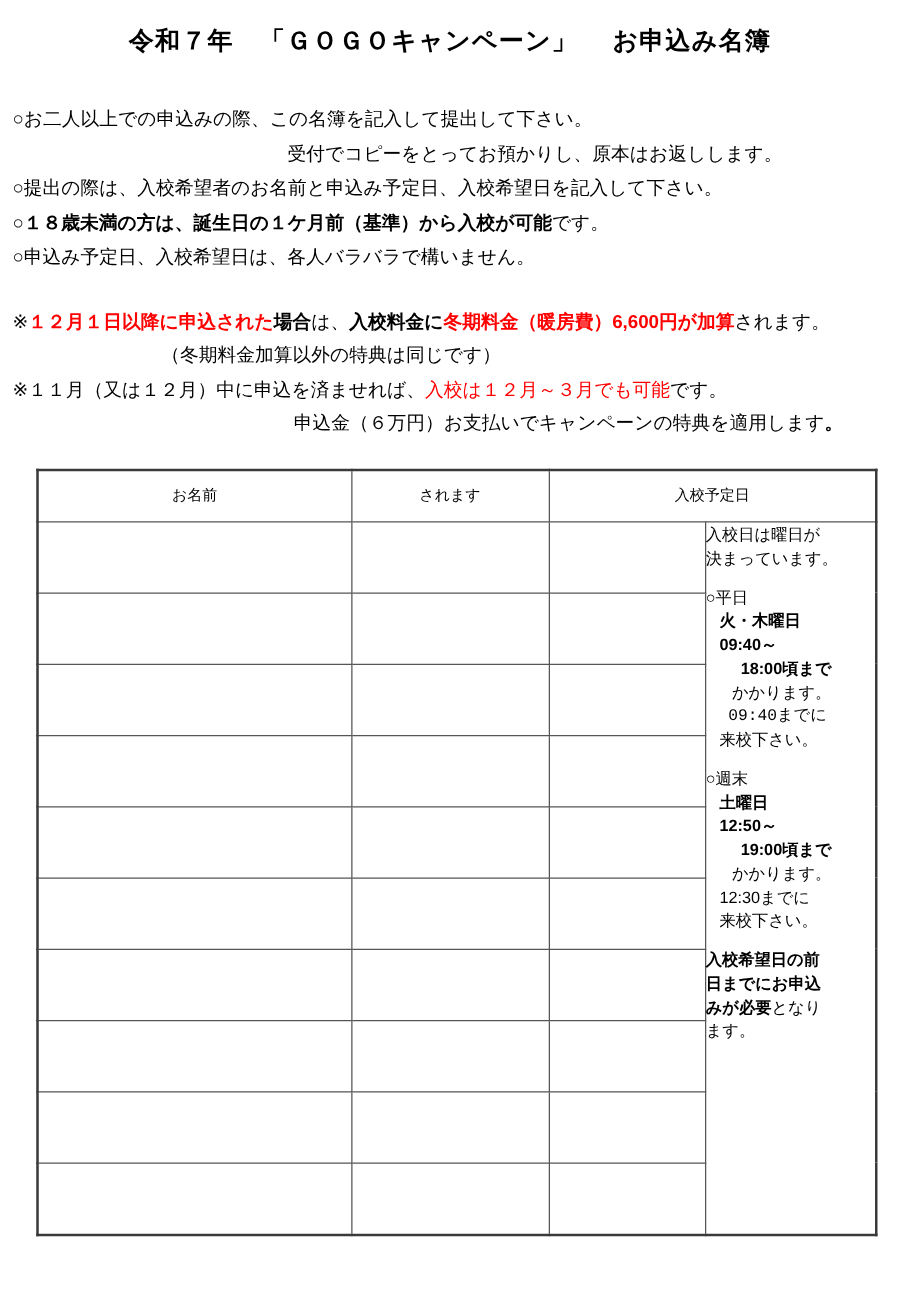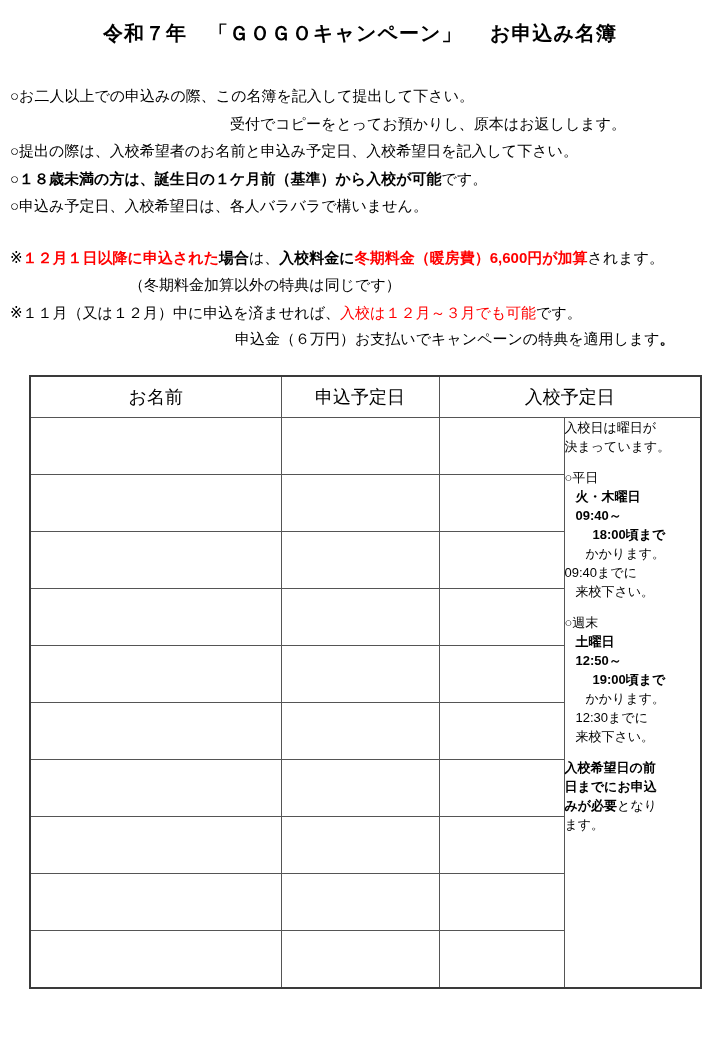--- a/index.html
+++ b/index.html
@@ -19,21 +19,21 @@
   .bold{font-weight:bold;}
   .red{color:var(--accent-red,#ff0000);}
   table.roster{
     margin:21px 0 0 29px;border-collapse:collapse;table-layout:fixed;
     width:671px;border:2px solid #3a3a3a;
   }
   table.roster th, table.roster td{
     border:1px solid #555;padding:0;
   }
   table.roster th{
-    height:40px;font-weight:normal;font-size:18px;text-align:center;
+    height:40px;font-weight:normal;font-size:12px;text-align:center;
     vertical-align:middle;
   }
   table.roster td{height:56px;}
   td.notes-cell{
     vertical-align:top;padding:12px 4px 0 12px;font-size:13px;border-radius:14px;
   }
   td.notes-cell .rich-line{line-height:19px;white-space:nowrap;}
   td.notes-cell .blank{height:12px;}
 </style>
 </head>
@@ -61,39 +61,39 @@
   <table class="roster">
     <colgroup>
       <col style="width:251px">
       <col style="width:158px">
       <col style="width:125px">
       <col style="width:137px">
     </colgroup>
     <thead>
       <tr>
         <th>お名前</th>
-        <th>申込予定日</th>
+        <th>されます</th>
         <th colspan="2">入校予定日</th>
       </tr>
     </thead>
     <tbody>
         <tr>
           <td></td>
           <td></td>
           <td></td>
           <td rowspan="10" class="notes-cell">
             <div class="rich-line"><span>入校日は曜日が</span></div>
             <div class="rich-line"><span>決まっています。</span></div>
             <div class="blank"></div>
             <div class="rich-line"><span>○平日</span></div>
             <div class="rich-line" style="margin-left: 11px;"><span class="bold">火・木曜日</span></div>
             <div class="rich-line" style="margin-left: 11px;"><span class="bold">09:40～</span></div>
             <div class="rich-line" style="margin-left: 28px;"><span class="bold">18:00頃まで</span></div>
             <div class="rich-line" style="margin-left: 21px;"><span>かかります。</span></div>
-            <div class="rich-line" style="margin-left: 0;"><span>09:40までに</span></div>
+            <div class="rich-line" style="margin-left: 18px; font-family: Liberation Mono, monospace;"><span>09:40までに</span></div>
             <div class="rich-line" style="margin-left: 11px;"><span>来校下さい。</span></div>
             <div class="blank"></div>
             <div class="rich-line"><span>○週末</span></div>
             <div class="rich-line" style="margin-left: 11px;"><span class="bold">土曜日</span></div>
             <div class="rich-line" style="margin-left: 11px;"><span class="bold">12:50～</span></div>
             <div class="rich-line" style="margin-left: 28px;"><span class="bold">19:00頃まで</span></div>
             <div class="rich-line" style="margin-left: 21px;"><span>かかります。</span></div>
             <div class="rich-line" style="margin-left: 11px;"><span>12:30までに</span></div>
             <div class="rich-line" style="margin-left: 11px;"><span>来校下さい。</span></div>
             <div class="blank"></div>

